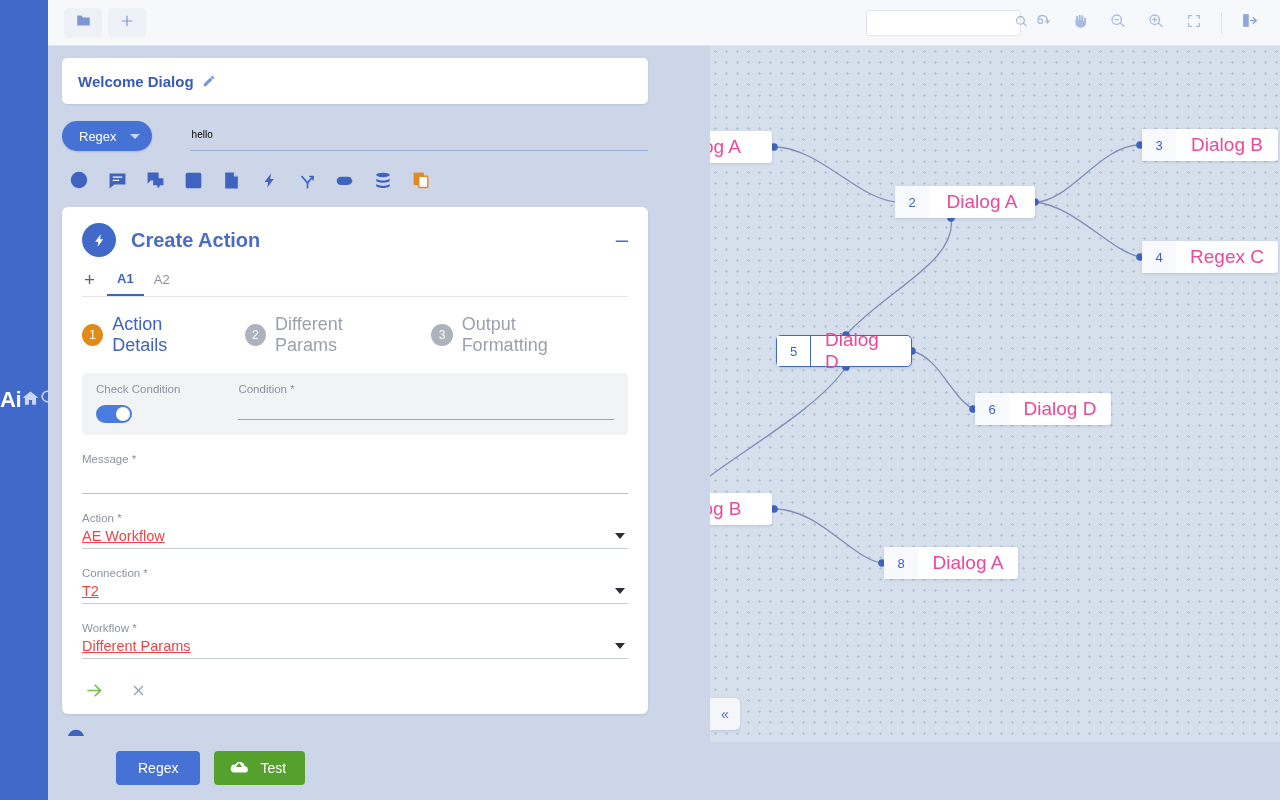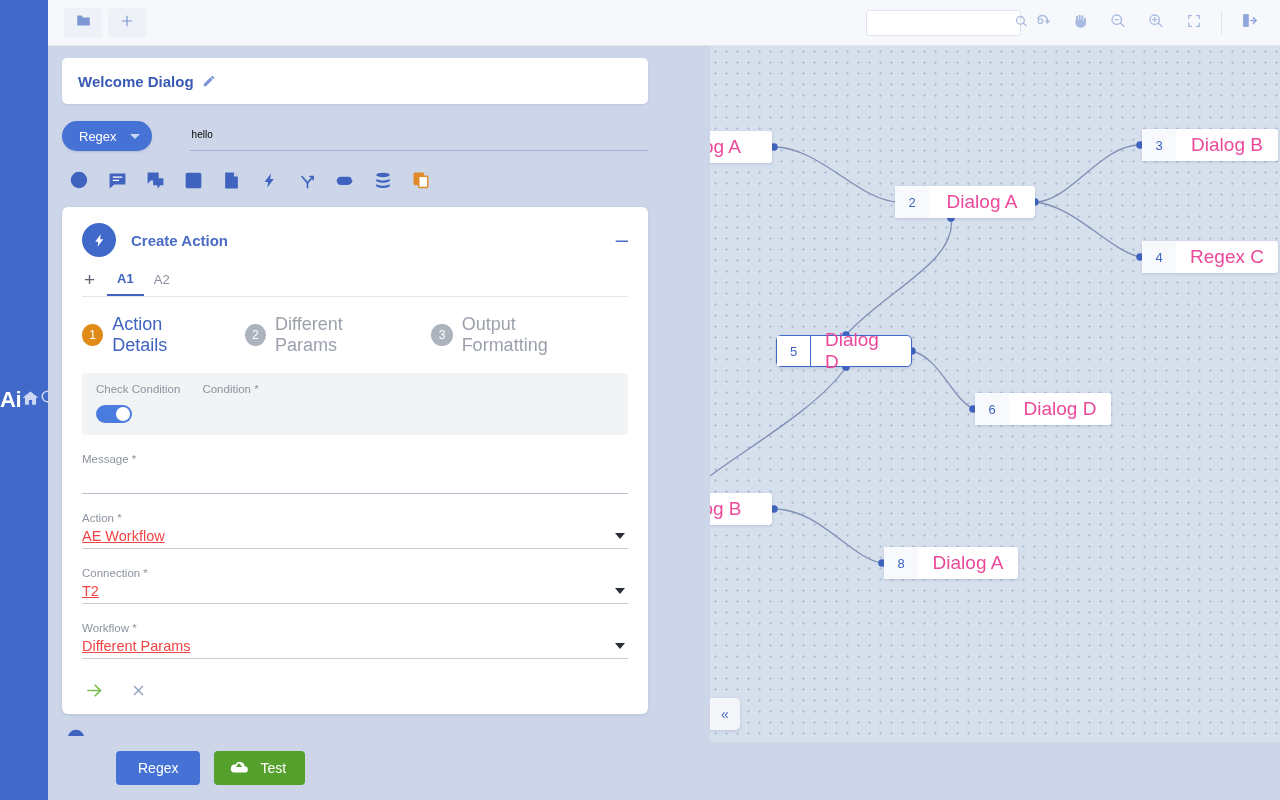--- a/index.html
+++ b/index.html
@@ -117,21 +117,21 @@
   .action-card {
     background: #ffffff; border-radius: 6px; margin-top: 14px;
     padding: 16px 20px 14px 20px; box-shadow: 0 1px 3px rgba(40,60,110,.13);
   }
   .ac-head { display: flex; align-items: center; }
   .ac-bolt {
     width: 34px; height: 34px; border-radius: 50%; background: #4169c9;
     display: flex; align-items: center; justify-content: center;
   }
   .ac-bolt svg { fill: #fff; }
-  .ac-title { margin-left: 15px; color: #4a6cc4; font-size: 15px; font-weight: bold; }
+  .ac-title { margin-left: 15px; color: #4a6cc4; font-size: 20px; font-weight: bold; }
   .ac-collapse { margin-left: auto; color: #4a6cc4; font-size: 22px; line-height: 10px; cursor: pointer; font-weight: 300;}
 
   .ac-tabs {
     display: flex; align-items: center; gap: 0;
     margin-top: 14px; border-bottom: 1px solid #e3e6ec;
   }
   .ac-plus { color: #5b6272; font-size: 19px; padding: 0 12px 7px 2px; cursor: pointer; line-height: 14px; }
   .ac-tab {
     font-size: 13px; color: #8a909d; padding: 0 10px 8px 10px; cursor: pointer;
   }
@@ -153,21 +153,21 @@
   }
   .field-label { font-size: 11.5px; color: #8d93a0; }
   .toggle {
     margin-top: 10px; width: 36px; height: 18px; border-radius: 10px; background: #4a7ce0;
     position: relative; cursor: pointer;
   }
   .toggle .knob {
     position: absolute; right: 2px; top: 2px; width: 14px; height: 14px;
     border-radius: 50%; background: #fff;
   }
-  .cond-field { flex: 1; display: flex; flex-direction: row; }
+  .cond-field { flex: 1; display: flex; flex-direction: column; margin-left: 36px; }
   .cond-underline {
     margin-top: 24px; border-bottom: 1px solid #8fa5db; height: 1px;
   }
 
   .field { margin-top: 18px; }
   .field .underline-only { border-bottom: 1px solid #b9bfcc; height: 29px; }
   .field-value-row {
     display: flex; align-items: center; border-bottom: 1px solid #c7ccd6;
     padding-bottom: 4px; margin-top: 4px;
   }

